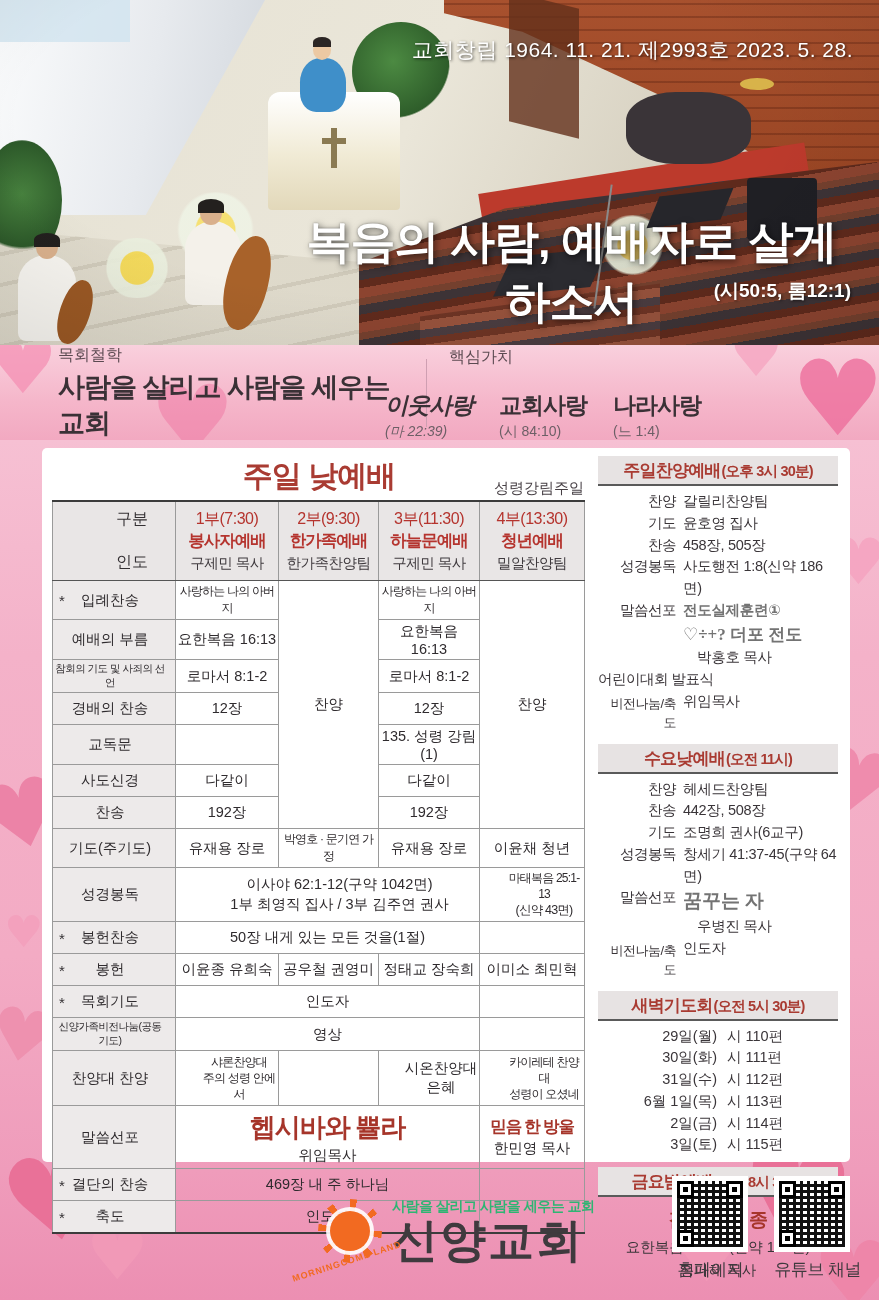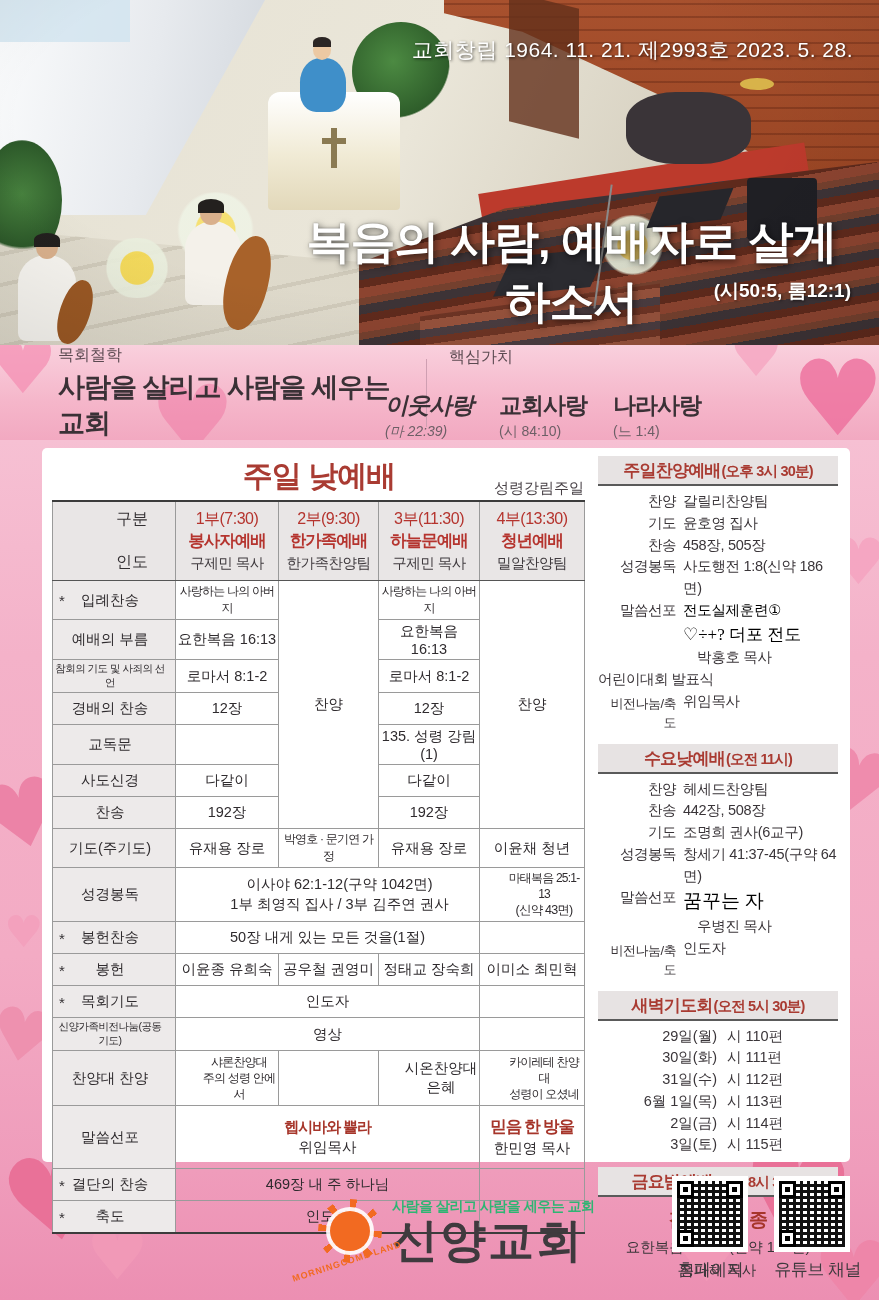--- a/index.html
+++ b/index.html
@@ -125,36 +125,36 @@
   .pname{color:#b5342e;font-size:16.5px;font-weight:800;letter-spacing:-1px;}
   .pleader{color:#3f3a3e;font-size:14.5px;margin-top:2px;letter-spacing:-0.5px;}
   td.pr{font-size:15px;}
   .sm2{font-size:12px !important;letter-spacing:-0.8px;}
   tr.h2 td{height:46px;}
   tr.h3 td{height:58px;}
   tr.h2b td{height:50px;}
   .cell2 div{line-height:1.35;padding-left:24px;}
   .note{font-size:12.5px;}
   .sermon{font-family:"Liberation Serif","DejaVu Serif",serif;font-weight:700;color:#a6352a;
-     font-size:15px;letter-spacing:-1px;}
+     font-size:26px;letter-spacing:-1px;}
   .sermon.smx{font-size:16.5px;}
   .subp{font-size:14.5px;color:#2f2b2e;margin-top:1px;}
 
   
   .sbar{width:240px;margin-left:12px;font-size:14.5px;color:#3a3539;}
   .sec{margin-bottom:11px;}
   .sec-h{background:#e7e3e3;border-bottom:2px solid #5a5a5a;text-align:center;
      padding:3px 0 2px;color:#a93b32;font-weight:800;font-size:17px;letter-spacing:-0.8px;}
   .sec-h .tm{font-weight:700;font-size:14.5px;margin-left:1px;}
   .sec-body{padding-top:5px;line-height:1.5;}
   .srow{display:flex;}
   .slbl{width:78px;text-align:right;margin-right:7px;flex:none;letter-spacing:-0.5px;}
   .slbl.tiny{font-size:13px;padding-top:3px;}
   .sval{flex:1;text-align:left;letter-spacing:-0.3px;}
-  .red{color:#000000;font-weight:400;}
+  .red{color:#737373;font-weight:700;}
   .serif{font-family:"Liberation Serif","DejaVu Serif",serif;font-size:17px;letter-spacing:0;}
   .ind{padding-left:14px;}
   .fullrow{text-align:left;letter-spacing:-0.5px;}
   .drow{display:flex;justify-content:center;gap:10px;}
   .dd{width:92px;text-align:right;flex:none;}
   .dp{width:84px;text-align:left;flex:none;}
   .fcenter{text-align:center;line-height:1.55;}
   .f-title{font-family:"Liberation Serif","DejaVu Serif",serif;font-weight:700;color:#a6352a;
      font-size:19px;margin:3px 0 2px;}
 

